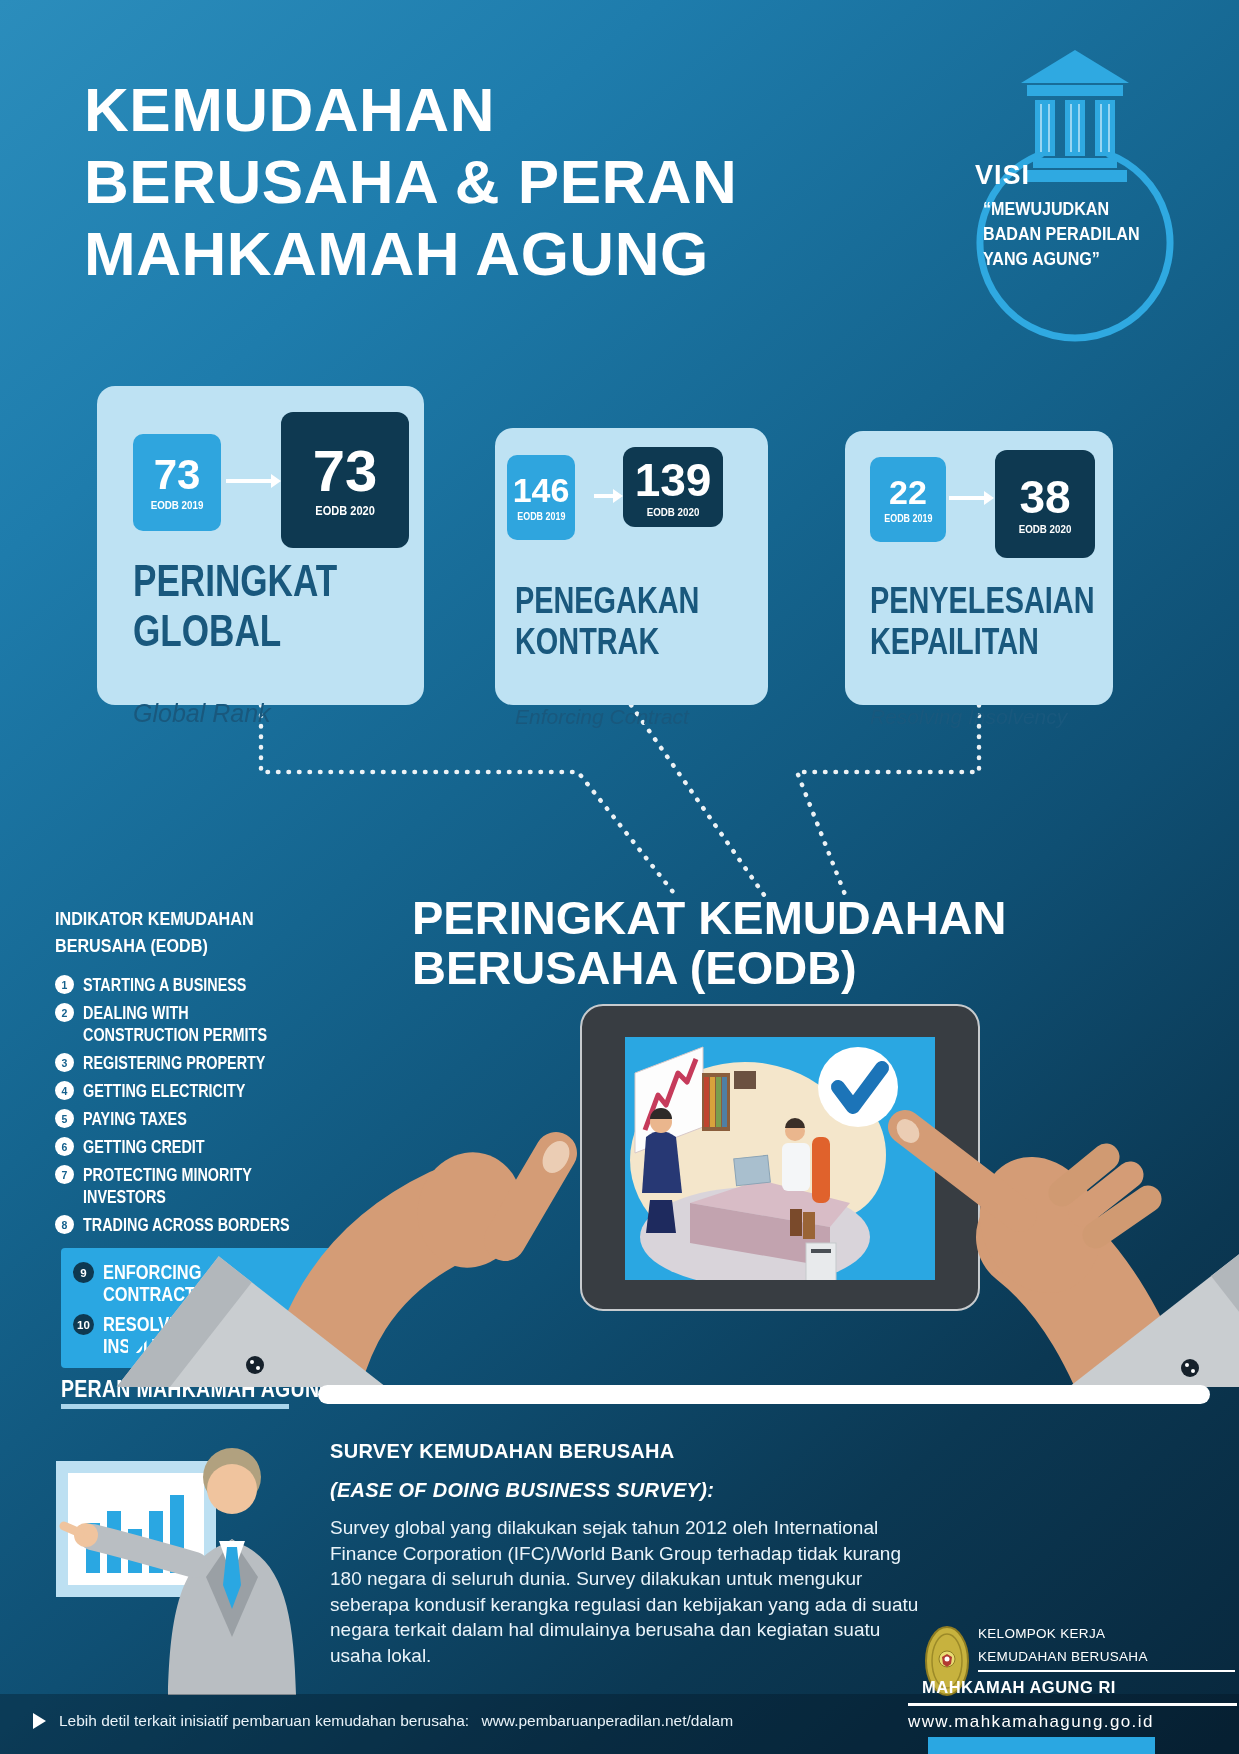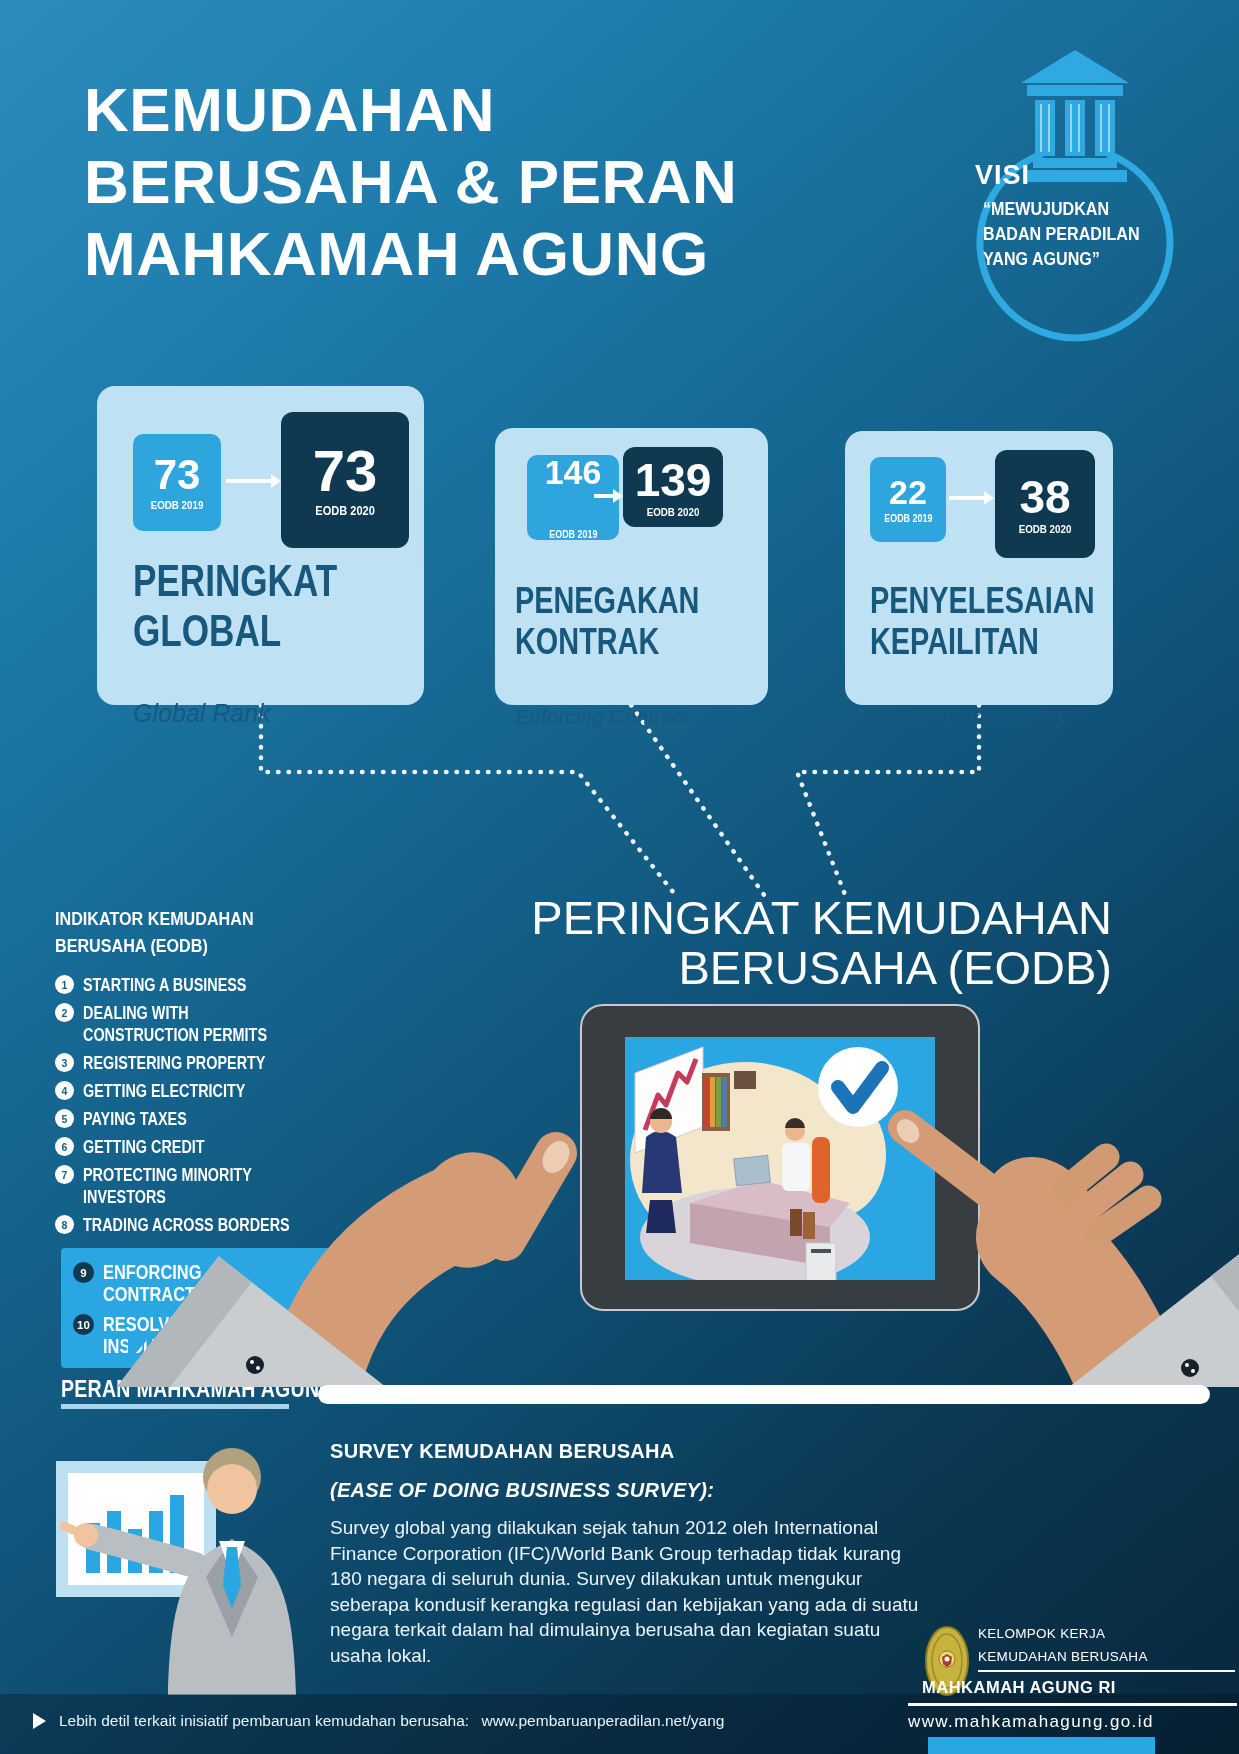--- a/index.html
+++ b/index.html
@@ -18,21 +18,21 @@
   .card{background:#BEE2F3;border-radius:18px;}
   .box-sm{background:#2FA5DE;border-radius:10px;color:#fff;display:flex;flex-direction:column;align-items:center;justify-content:center;}
   .box-dk{background:#0E3951;border-radius:12px;color:#fff;display:flex;flex-direction:column;align-items:center;justify-content:center;}
   .box-num{font-weight:bold;line-height:1;}
   .box-lbl{font-weight:bold;margin-top:3px;transform:scaleX(.85);white-space:nowrap;}
   .arr{position:absolute;height:3.5px;background:#fff;}
   .arr::after{content:"";position:absolute;right:-9px;top:-5.5px;border-left:10px solid #fff;border-top:7px solid transparent;border-bottom:7px solid transparent;}
   .card-title{color:#19587D;font-weight:bold;transform:scaleX(.78);transform-origin:left top;white-space:nowrap;}
   .card-sub{color:#19587D;font-style:italic;margin-top:37px;}
   
-  .eodb-heading{color:#fff;font-weight:normal;text-align:right;font-size:47px;line-height:50px;letter-spacing:0;}
+  .eodb-heading{color:#fff;font-weight:bold;text-align:left;font-size:47px;line-height:50px;letter-spacing:0;}
   
   .ind-heading{color:#fff;font-weight:bold;font-size:19px;line-height:27px;transform:scaleX(.85);transform-origin:left top;white-space:nowrap;}
   .ind-list{display:flex;flex-direction:column;}
   .ind-row{display:flex;gap:9px;margin-bottom:6px;align-items:flex-start;}
   .ind-num{flex:0 0 19px;width:19px;height:19px;border-radius:50%;background:#fff;color:#14608C;
     font-size:10.5px;font-weight:bold;display:flex;align-items:center;justify-content:center;margin-top:1px;}
   .ind-label{font-size:18px;font-weight:bold;color:#fff;line-height:22px;white-space:pre-line;transform:scaleX(.8);transform-origin:left top;}
   .bubble{background:#2AA7E2;border-radius:4px;padding:13px 12px 11px 12px;display:flex;flex-direction:column;gap:8px;}
   .bubble .ind-num{background:#0E3951;color:#fff;width:21px;height:21px;flex-basis:21px;font-size:11.5px;}
   .bubble .ind-label{font-size:20.5px;line-height:22px;}
@@ -114,21 +114,21 @@
       <div class="box-lbl" style="font-size:13px;">EODB 2020</div>
     </div>
     <div class="abs card-title" style="left:36px;top:170px;font-size:45px;line-height:50px;">
       <div>PERINGKAT</div>
       <div>GLOBAL</div>
     </div>
     <div class="abs card-sub" style="left:36px;top:276px;font-size:25px;">Global Rank</div>
   </div>
 
   <div class="abs card" style="left:495px;top:428px;width:273px;height:277px;">
-    <div class="abs box-sm" style="left:32px;top:27px;width:92px;height:85px;justify-content:space-between;">
+    <div class="abs box-sm" style="left:12px;top:27px;width:68px;height:85px;">
       <div class="box-num" style="font-size:34px;">146</div>
       <div class="box-lbl" style="font-size:10.5px;">EODB 2019</div>
     </div>
     <div class="arr" style="left:99px;top:66px;width:20px;"></div>
     <div class="abs box-dk" style="left:128px;top:19px;width:100px;height:80px;">
       <div class="box-num" style="font-size:46px;">139</div>
       <div class="box-lbl" style="font-size:11.5px;">EODB 2020</div>
     </div>
     <div class="abs card-title" style="left:20px;top:152px;font-size:37px;line-height:41px;">
       <div>PENEGAKAN</div>
@@ -344,21 +344,21 @@
     <div class="survey-h2">(EASE OF DOING BUSINESS SURVEY):</div>
     <div class="survey-body">Survey global yang dilakukan sejak tahun 2012 oleh International Finance Corporation (IFC)/World Bank Group terhadap tidak kurang 180 negara di seluruh dunia. Survey dilakukan untuk mengukur seberapa kondusif kerangka regulasi dan kebijakan yang ada di suatu negara terkait dalam hal dimulainya berusaha dan kegiatan suatu usaha lokal.</div>
   </div>
 
   <div class="abs footer-band"></div>
 
   <div class="abs footer-note">
     <div class="play"></div>
     <div class="footer-note-text">
       <span>Lebih detil terkait inisiatif pembaruan kemudahan berusaha:</span>
-      <span class="footer-url">www.pembaruanperadilan.net/yang</span>
+      <span class="footer-url">www.pembaruanperadilan.net/dalam</span>
     </div>
   </div>
 
   <svg class="abs" style="left:925px;top:1626px;" width="46" height="70" viewBox="0 0 46 70">
     <ellipse cx="22" cy="35" rx="21" ry="34" fill="#C7B23E" stroke="#8F7D22" stroke-width="2"></ellipse>
     <ellipse cx="22" cy="35" rx="15" ry="27" fill="none" stroke="#9C8A28" stroke-width="1.5"></ellipse>
     <circle cx="22" cy="33" r="8" fill="#E9DC74" stroke="#8F7D22"></circle>
     <polygon points="22,28 27,31 26,38 22,41 18,38 17,31" fill="#B23A32"></polygon>
     <circle cx="22" cy="33" r="2.5" fill="#FFFFFF"></circle>
   </svg>

